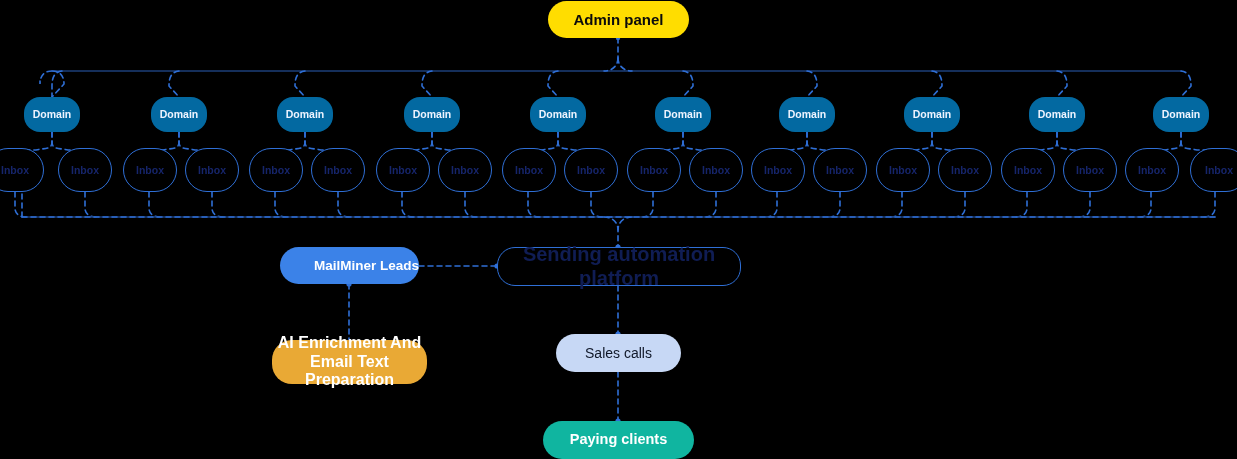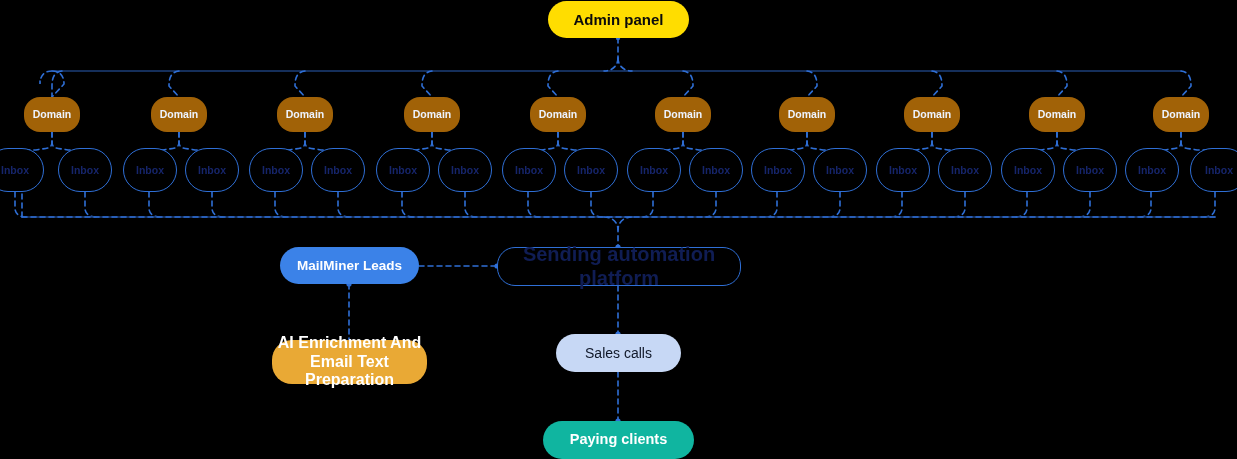--- a/index.html
+++ b/index.html
@@ -3,24 +3,24 @@
 <meta charset="utf-8">
 <style>
   html,body{margin:0;padding:0;background:#000;}
   body{width:1237px;height:459px;overflow:hidden;font-family:"Liberation Sans",sans-serif;}
   #stage{position:relative;width:1237px;height:459px;background:#000;}
   svg#wires{position:absolute;left:0;top:0;width:1237px;height:459px;pointer-events:none;}
   .node{position:absolute;display:flex;align-items:center;justify-content:center;
         text-align:center;box-sizing:border-box;line-height:1.18;}
   .pill{border-radius:999px;}
   .admin{background:#FFDD00;color:#0b0b0b;font-size:15px;font-weight:700;}
-  .domain{background:#a16207;color:#eef4ff;font-size:10.5px;font-weight:600;border-radius:16px;}
+  .domain{background:#0369a1;color:#eef4ff;font-size:10.5px;font-weight:600;border-radius:16px;}
   .inbox{background:#000;color:#16256b;font-size:10.5px;font-weight:600;
          border:1.4px solid #2f6fd6;border-radius:22px;}
-  .mailminer{background:#3B82E8;color:#ffffff;font-size:13.5px;font-weight:600;}
+  .mailminer{background:#3B82E8;color:#ffffff;font-size:13.5px;font-weight:600;justify-content:flex-end;}
   .platform{background:#000;color:#101d54;font-size:20px;font-weight:600;
             border:1.5px solid #2f6fd6;border-radius:18px;}
   .enrich{background:#E9A935;color:#ffffff;font-size:16px;font-weight:600;border-radius:20px;}
   .sales{background:#C7D8F5;color:#101828;font-size:14px;font-weight:500;}
   .paying{background:#10B5A0;color:#ffffff;font-size:14.5px;font-weight:700;}
 </style>
 </head>
 <body>
 
 <div id="stage">

